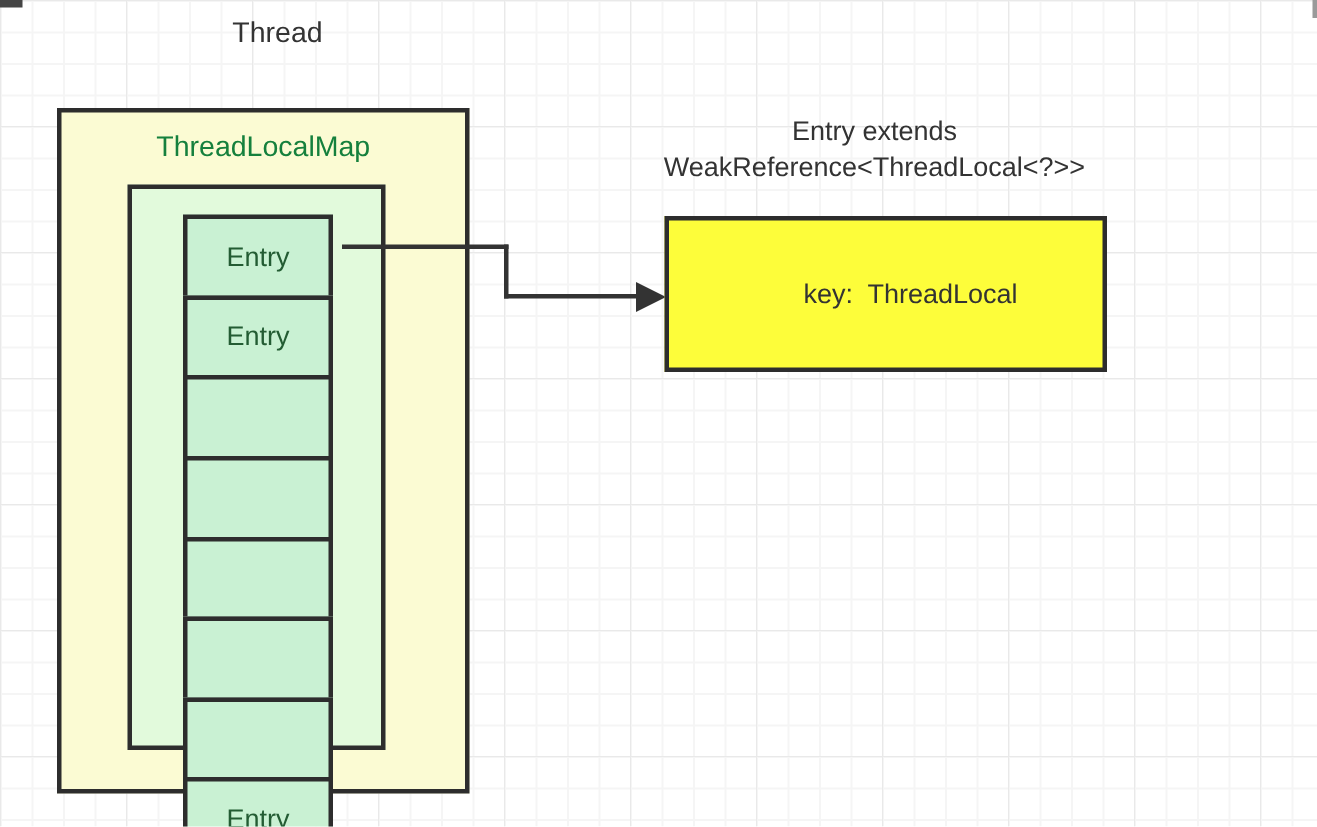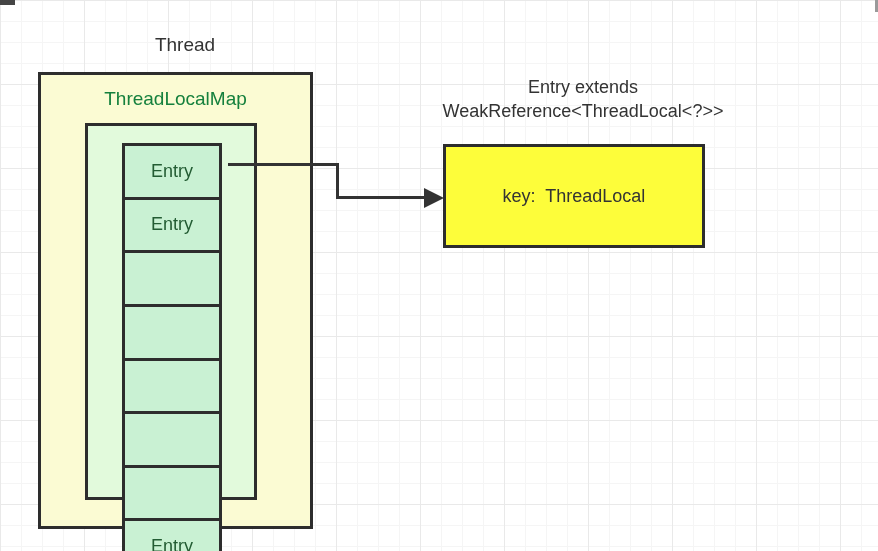--- a/index.html
+++ b/index.html
@@ -32,21 +32,21 @@
     left: 0; top: 0; width: 15px; height: 5px;
     background: #454545;
   }
   .artifact-tr {
     left: 875px; top: 0; width: 3px; height: 12px;
     background: #9a9a9a;
   }
 
   
   .thread-label {
-    left: 120px; top: 34px; width: 130px;
+    left: 120px; top: 12px; width: 130px;
     font-size: 19px; text-align: center; color: #333333;
   }
   .entry-heading {
     left: 403px; top: 75px; width: 360px;
     font-size: 18px; line-height: 24px;
     text-align: center; color: #333333;
     white-space: pre-wrap;
   }
 
   
@@ -94,21 +94,21 @@
     border-left: 20px solid #333333;
   }
 
   
   .detail-box {
     left: 443px; top: 144px; width: 256px; height: 98px;
     background: #fdfd3a;
     border: 3px solid #2d2d2d;
     display: flex; flex-direction: column;
     align-items: center; justify-content: center;
-    font-size: 18px; line-height: 25px; color: #333333;
+    font-size: 18px; line-height: 25px; color: #333333; padding-left: 33px;
   }
   .detail-line { white-space: pre-wrap; }
 </style>
 </head>
 <body>
 
 <div class="canvas">
 
   <div class="abs artifact-tl"></div>
   <div class="abs artifact-tr"></div>

